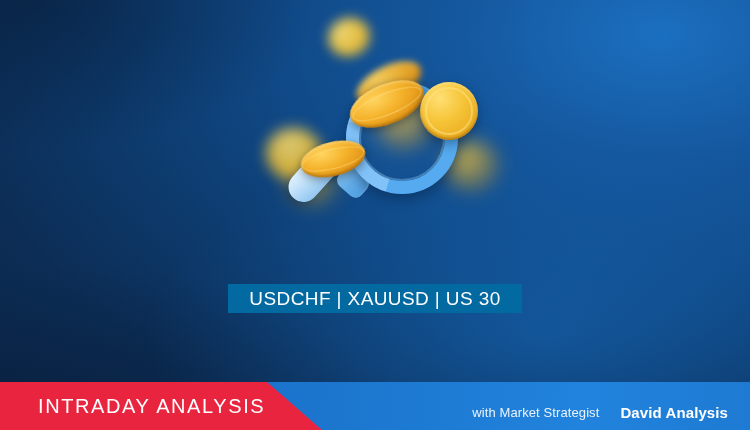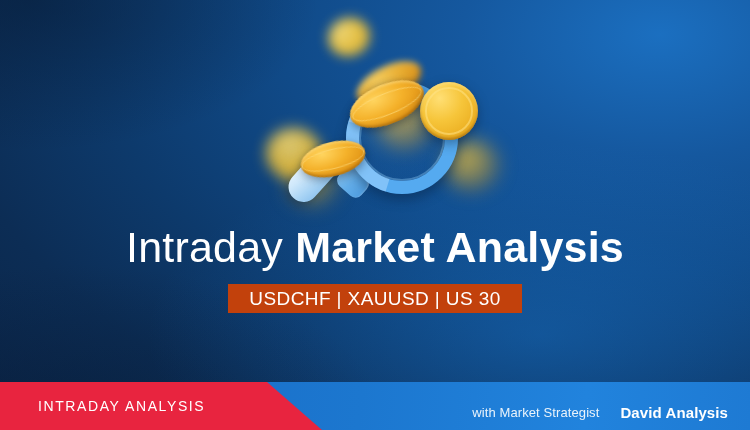--- a/index.html
+++ b/index.html
@@ -201,21 +201,21 @@
     font-weight: 700;
   }
 
   
   .pairs-badge {
     position: absolute;
     left: 228px;
     top: 284px;
     width: 294px;
     height: 29px;
-    background: #c2410c;
+    background: #0369a1;
     display: flex;
     align-items: center;
     justify-content: center;
   }
   .pairs-badge span {
     color: #ffffff;
     font-size: 19px;
     font-weight: 400;
     letter-spacing: 0.4px;
     line-height: 1;
@@ -241,21 +241,21 @@
     clip-path: polygon(0 0, 267px 0, 322px 48px, 0 48px);
   }
   .bar-label {
     position: absolute;
     left: 38px;
     top: 0;
     height: 48px;
     display: flex;
     align-items: center;
     color: #ffffff;
-    font-size: 14px;
+    font-size: 20px;
     font-weight: 300;
     letter-spacing: 1.6px;
   }
   .bar-right {
     position: absolute;
     right: 22px;
     top: 0;
     height: 60px;
     display: flex;
     align-items: center;
@@ -309,23 +309,20 @@
       <div class="disc"></div>
       <div class="edge"></div>
     </div>
 
     <div class="coin-tilt coin-right-flat">
       <div class="disc"></div>
       <div class="edge"></div>
     </div>
   </div>
 
-  <div class="headline">
-    <span class="light">Intraday </span><span class="bold">Market Analysis</span>
-  </div>
 
   <div class="pairs-badge">
     <span>USDCHF | XAUUSD | US 30</span>
   </div>
 
   <div class="bottom-bar">
     <div class="bar-red"></div>
     <div class="bar-label">INTRADAY ANALYSIS</div>
     <div class="bar-right">
       <span class="with-text">with Market Strategist</span>

